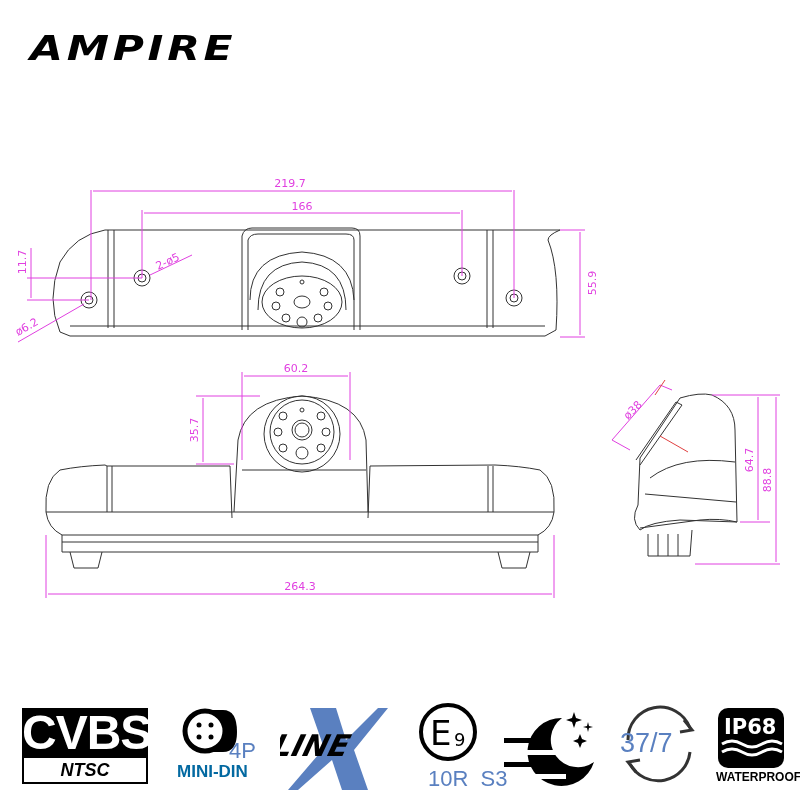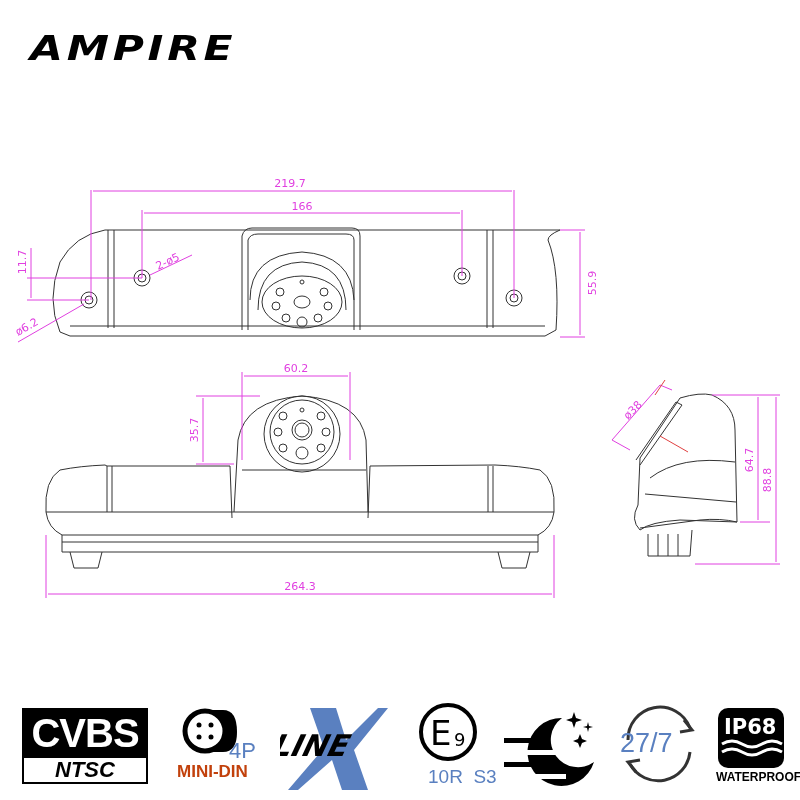--- a/index.html
+++ b/index.html
@@ -3,24 +3,24 @@
 <meta charset="utf-8">
 <style>
   html,body{margin:0;padding:0;background:#fff;}
   body{width:800px;height:800px;position:relative;overflow:hidden;font-family:"DejaVu Sans",sans-serif;}
   .abs{position:absolute;}
   #logo{left:30px;top:28px;font-family:"DejaVu Sans",sans-serif;font-weight:bold;font-size:34px;letter-spacing:3px;color:#000;font-style:italic;transform:scaleX(1.25);transform-origin:left top;}
   svg text{font-family:"DejaVu Sans",sans-serif;}
   .dim{fill:#e040e0;font-size:11px;}
   .icon-box{position:absolute;top:700px;height:90px;}
   #cvbs{left:20px;width:130px;}
-  #cvbs .top{background:#000;color:#fff;font-family:"Liberation Sans",sans-serif;font-weight:bold;font-size:40px;text-align:center;height:50px;line-height:50px;width:126px;margin-left:2px;margin-top:8px;letter-spacing:-1px;}
-  #cvbs .bot{border:2px solid #000;border-top:none;width:122px;margin-left:2px;height:24px;line-height:24px;text-align:center;font-family:"Liberation Sans",sans-serif;font-weight:bold;font-style:italic;font-size:22px;}
+  #cvbs .top{background:#000;color:#fff;font-family:"Liberation Sans",sans-serif;font-weight:bold;font-size:48px;text-align:center;height:50px;line-height:50px;width:126px;margin-left:2px;margin-top:8px;letter-spacing:-1px;}
+  #cvbs .bot{border:2px solid #000;border-top:none;width:122px;margin-left:2px;height:24px;line-height:24px;text-align:center;font-family:"Liberation Sans",sans-serif;font-weight:bold;font-style:italic;font-size:18px;}
   .lbl-blue{color:#5a80c0;}
-  .lbl-grey{color:#c2410c;font-family:"Liberation Sans",sans-serif;font-weight:bold;}
+  .lbl-grey{color:#0369a1;font-family:"Liberation Sans",sans-serif;font-weight:bold;}
 </style>
 </head>
 <body>
 
 <div id="logo" class="abs">AMPIRE</div>
 
 <svg class="abs" style="left:0;top:0" width="800" height="700">
   <g fill="none" stroke="#333" stroke-width="1">
 
     <path d="M60 332 Q46 300 60 262 Q75 235 105 230 L560 230 Q548 235 548 240 Q560 270 556 330 L545 336 L70 336 Z"></path>
@@ -172,21 +172,21 @@
     <text x="6" y="56" font-size="30" font-weight="bold" font-style="italic" fill="#000" font-family="Liberation Sans, sans-serif" transform="skewX(-15)">LINE</text>
   </svg>
 </div>
 
 <div class="icon-box" style="left:412px;width:90px;">
   <svg width="80" height="64">
     <circle cx="36" cy="32" r="27" fill="none" stroke="#000" stroke-width="4"></circle>
     <text x="18" y="45" font-size="34" font-family="Liberation Sans, sans-serif" fill="#000">E</text>
     <text x="42" y="46" font-size="18" font-family="Liberation Sans, sans-serif" fill="#000">9</text>
   </svg>
-  <div class="abs lbl-blue" style="left:16px;top:66px;font-size:19px;font-family:'Liberation Sans',sans-serif;white-space:pre;">10R  S3</div>
+  <div class="abs lbl-blue" style="left:16px;top:66px;font-size:22px;font-family:'Liberation Sans',sans-serif;white-space:pre;">10R  S3</div>
 </div>
 
 <div class="icon-box" style="left:502px;width:100px;">
   <svg width="100" height="90">
     <path d="M60 18 A34 34 0 1 0 92 62 A26 26 0 1 1 60 18 Z" fill="#000"></path>
     <rect x="2" y="38" width="40" height="5" fill="#000"></rect>
     <rect x="10" y="50" width="58" height="5" fill="#fff"></rect>
     <rect x="2" y="62" width="30" height="5" fill="#000"></rect>
     <rect x="14" y="74" width="50" height="5" fill="#fff"></rect>
     <path d="M72 12 L74 18 L80 20 L74 22 L72 28 L70 22 L64 20 L70 18 Z" fill="#000"></path>
@@ -195,21 +195,21 @@
   </svg>
 </div>
 
 <div class="icon-box" style="left:612px;width:92px;">
   <svg width="92" height="90">
     <path d="M16 40 A32 32 0 0 1 78 28" fill="none" stroke="#333" stroke-width="3"></path>
     <path d="M72 20 L80 30 L68 32" fill="none" stroke="#333" stroke-width="3"></path>
     <path d="M78 52 A32 32 0 0 1 18 64" fill="none" stroke="#333" stroke-width="3"></path>
     <path d="M24 72 L16 62 L28 60" fill="none" stroke="#333" stroke-width="3"></path>
   </svg>
-  <div class="abs lbl-blue" style="left:8px;top:28px;font-size:27px;font-family:'Liberation Sans',sans-serif;">27/7</div>
+  <div class="abs lbl-blue" style="left:8px;top:28px;font-size:27px;font-family:'Liberation Sans',sans-serif;">37/7</div>
 </div>
 
 <div class="icon-box" style="left:712px;width:80px;text-decoration:underline;">
   <svg width="80" height="70">
     <rect x="6" y="8" width="66" height="60" rx="10" fill="#000"></rect>
     <text x="12" y="34" font-size="21" font-weight="bold" font-family="Liberation Sans, sans-serif" fill="#fff">IP68</text>
     <path d="M10 44 Q20 38 30 44 T50 44 T70 44" fill="none" stroke="#fff" stroke-width="3"></path>
     <path d="M10 52 Q20 46 30 52 T50 52 T70 52" fill="none" stroke="#fff" stroke-width="3"></path>
   </svg>
   <div class="abs" style="left:4px;top:70px;font-size:12px;font-weight:bold;font-family:'Liberation Sans',sans-serif;">WATERPROOF</div>

